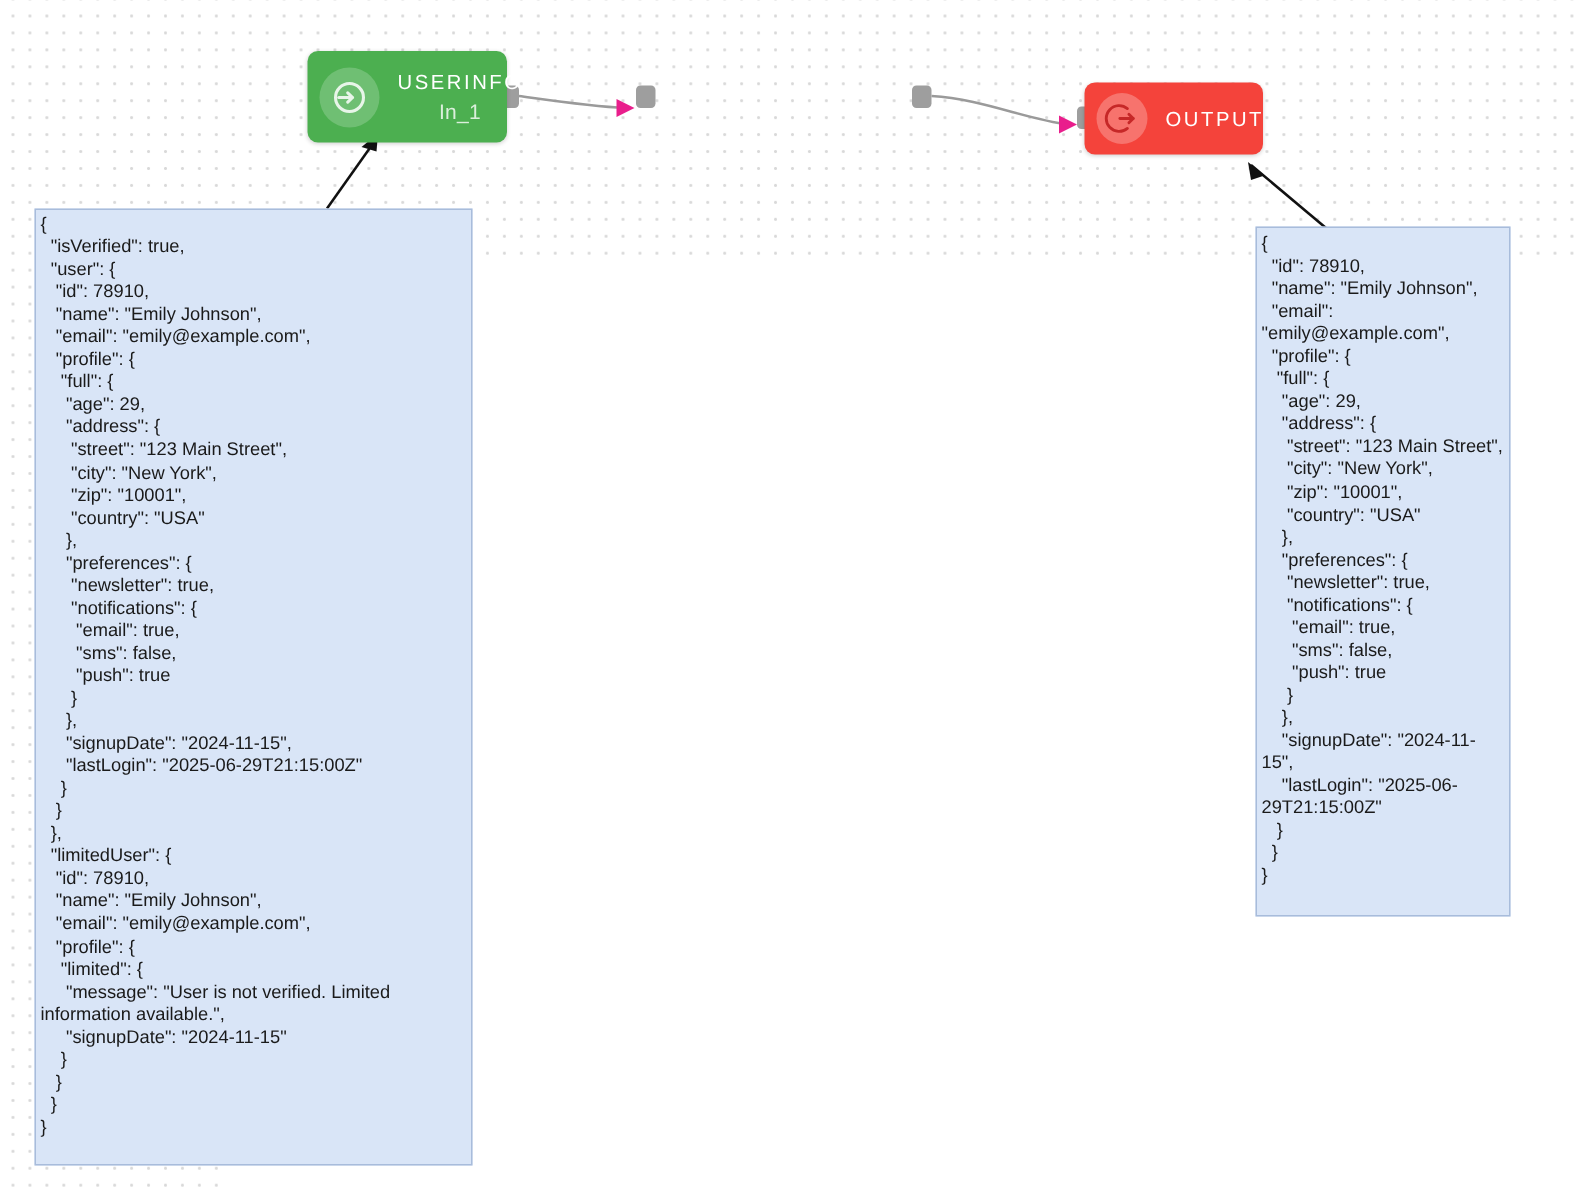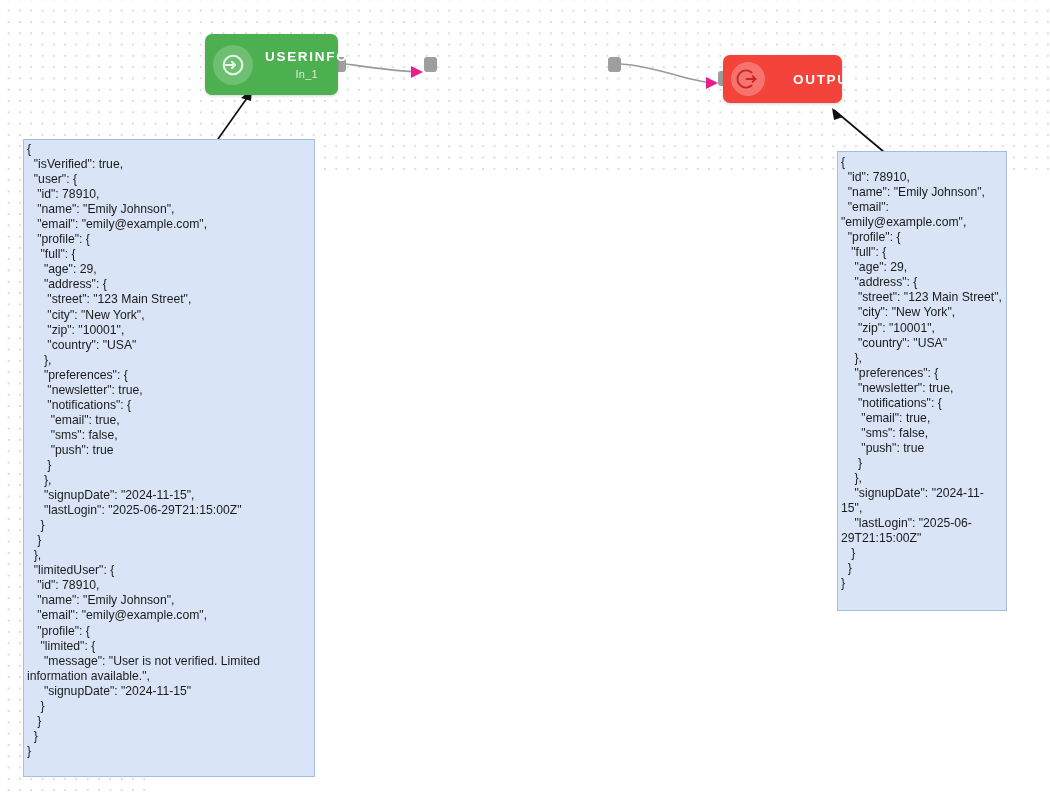--- a/index.html
+++ b/index.html
@@ -33,25 +33,25 @@
   }
   .node-icon {
     flex: 0 0 auto;
     width: 40px; height: 40px;
     border-radius: 50%;
     display: flex; align-items: center; justify-content: center;
   }
   .node-text { display: flex; flex-direction: column; justify-content: center; }
   .node-title {
     font-size: 13.5px;
-    font-weight: bold;
+    font-weight: normal;
     letter-spacing: 1.7px;
   }
   .node-sub {
-    font-size: 11px;
+    font-size: 14px;
     letter-spacing: 0.2px;
     margin-top: 4px;
   }
 
   #node-userinfo {
     left: 205px; top: 34px; width: 133px; height: 61px;
     background: #4caf50;
     padding-left: 8px;
   }
   #node-userinfo .node-icon { background: rgba(255,255,255,0.20); }
@@ -64,21 +64,20 @@
     padding-left: 10px;
   }
   #node-branch .node-icon { background: rgba(255,255,255,0.45); }
   #node-branch .node-title { color: #1c1c1c; }
   #node-branch .node-sub { color: #8a7a18; }
 
   #node-output {
     left: 723px; top: 55px; width: 119px; height: 48px;
     background: #f4433b;
     padding-left: 8px;
-    gap: 16px;
   }
   #node-output .node-icon { background: rgba(255,255,255,0.26); width: 34px; height: 34px; }
   #node-output .node-title { color: #ffffff; }
 
   .node-label-pad { margin-left: 12px; }
 
   
   .port {
     position: absolute;
     width: 13px; height: 15px;

